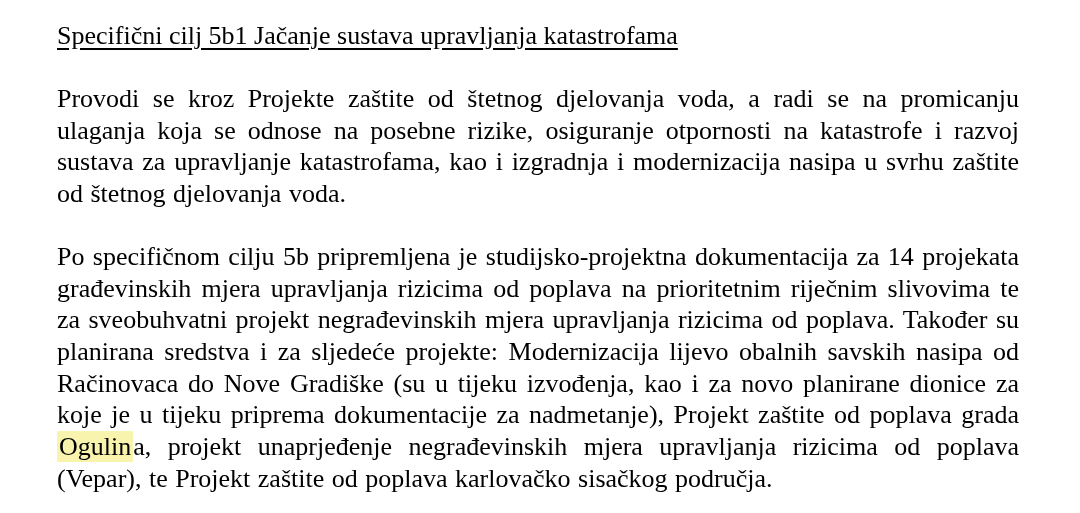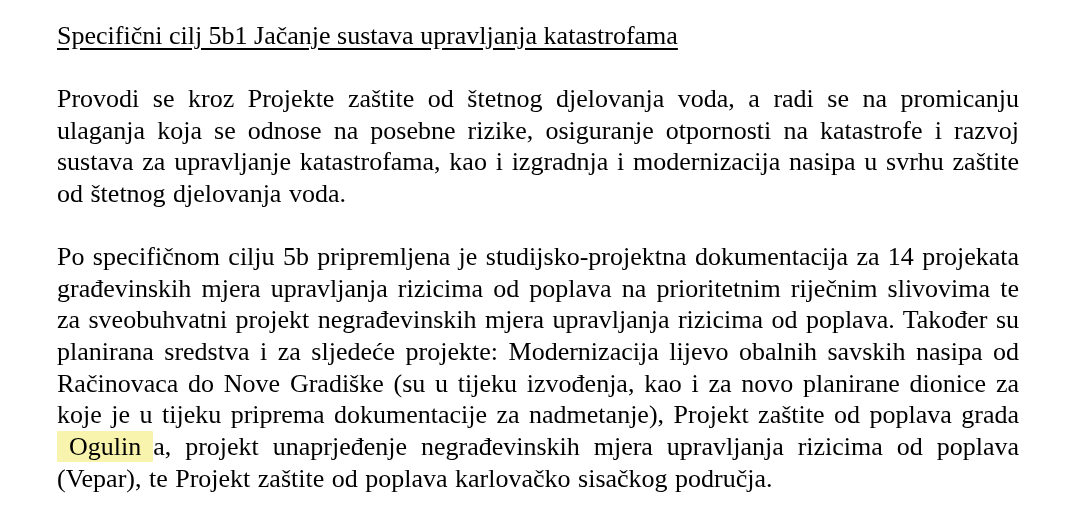--- a/index.html
+++ b/index.html
@@ -30,21 +30,21 @@
   .para {
     font-size: 26px;
     line-height: 31.7px;
     text-align: justify;
     margin: 0 16px 31px 0;
     word-spacing: 1px;
   }
   .hl {
     background: #f8f3ad;
     color: inherit;
-    padding: 1px 12px;
+    padding: 1px 2px;
     border-radius: 1px;
   }
 </style>
 </head>
 <body>
 
 <div class="page">
   <h1 class="heading">Specifični cilj 5b1 Jačanje sustava upravljanja katastrofama</h1>
 
   <p class="para">Provodi se kroz Projekte zaštite od štetnog djelovanja voda, a radi se na promicanju ulaganja koja se odnose na posebne rizike, osiguranje otpornosti na katastrofe i razvoj sustava za upravljanje katastrofama, kao i izgradnja i modernizacija nasipa u svrhu zaštite od štetnog djelovanja voda.</p>

